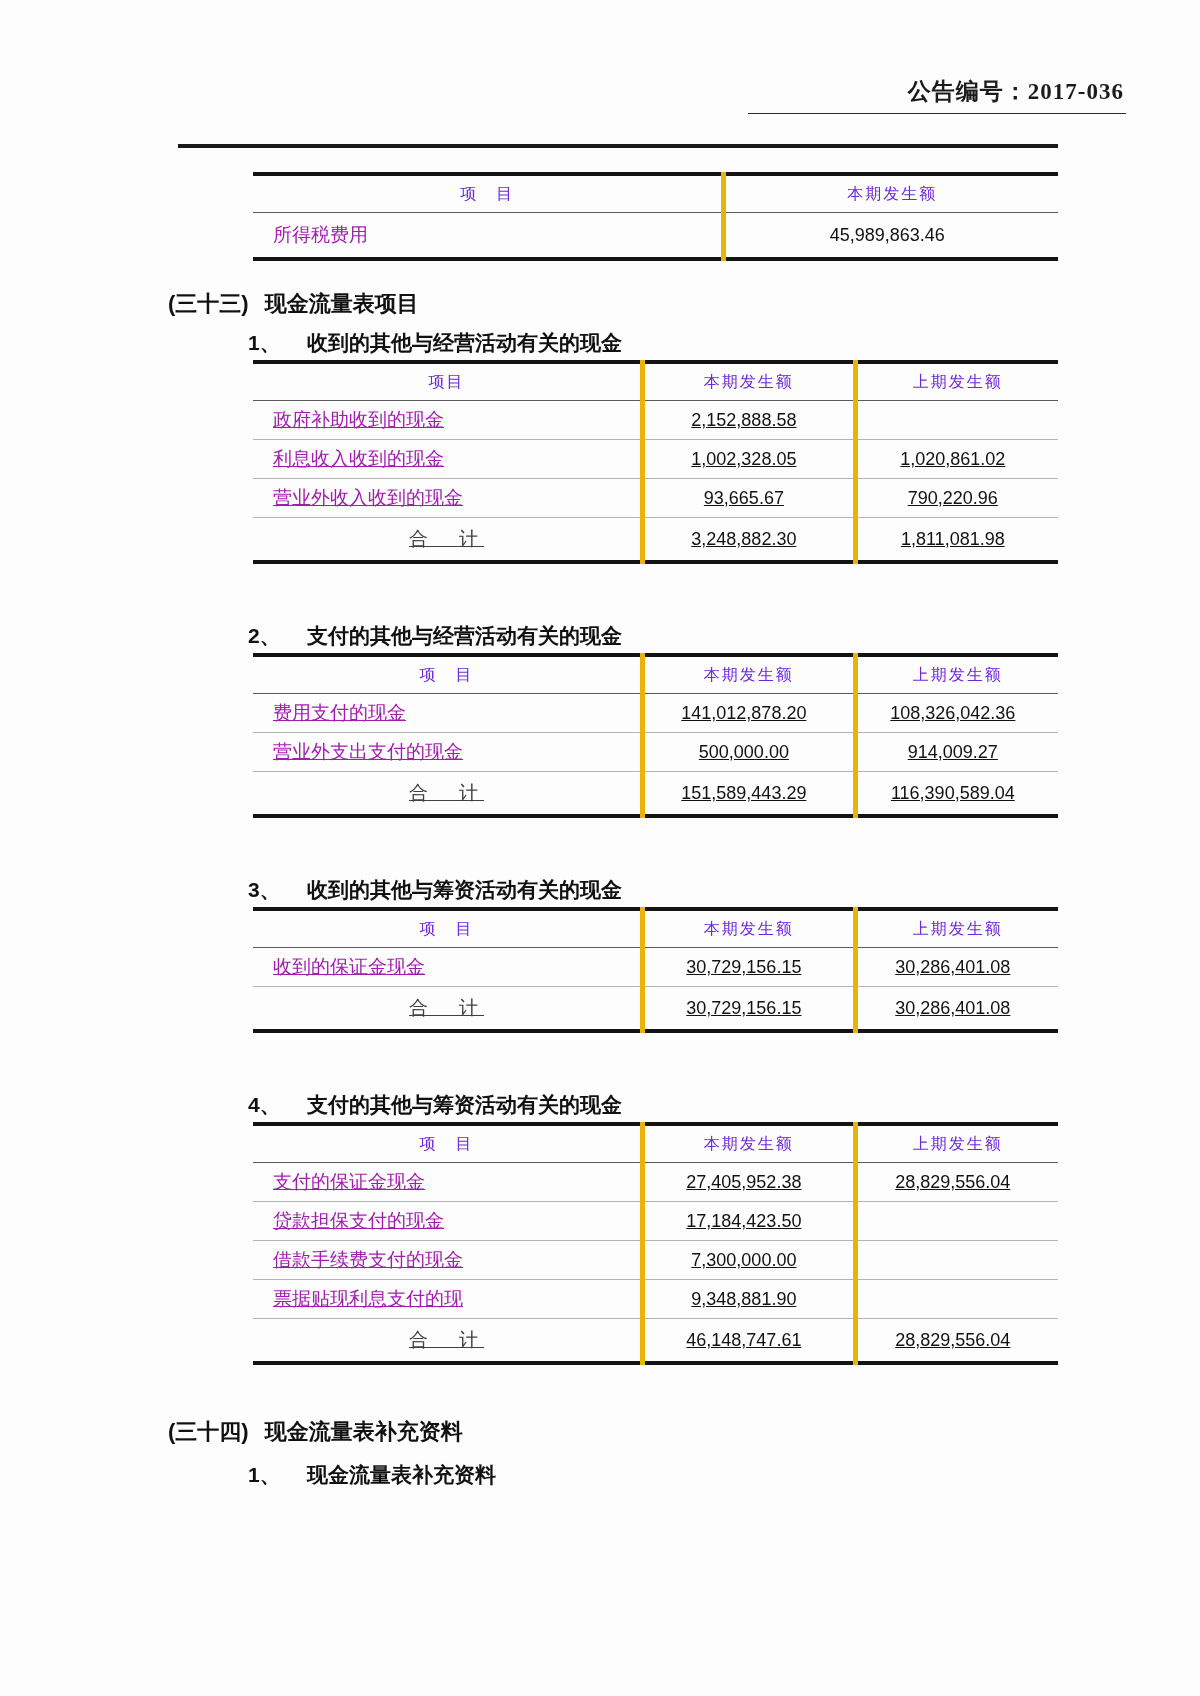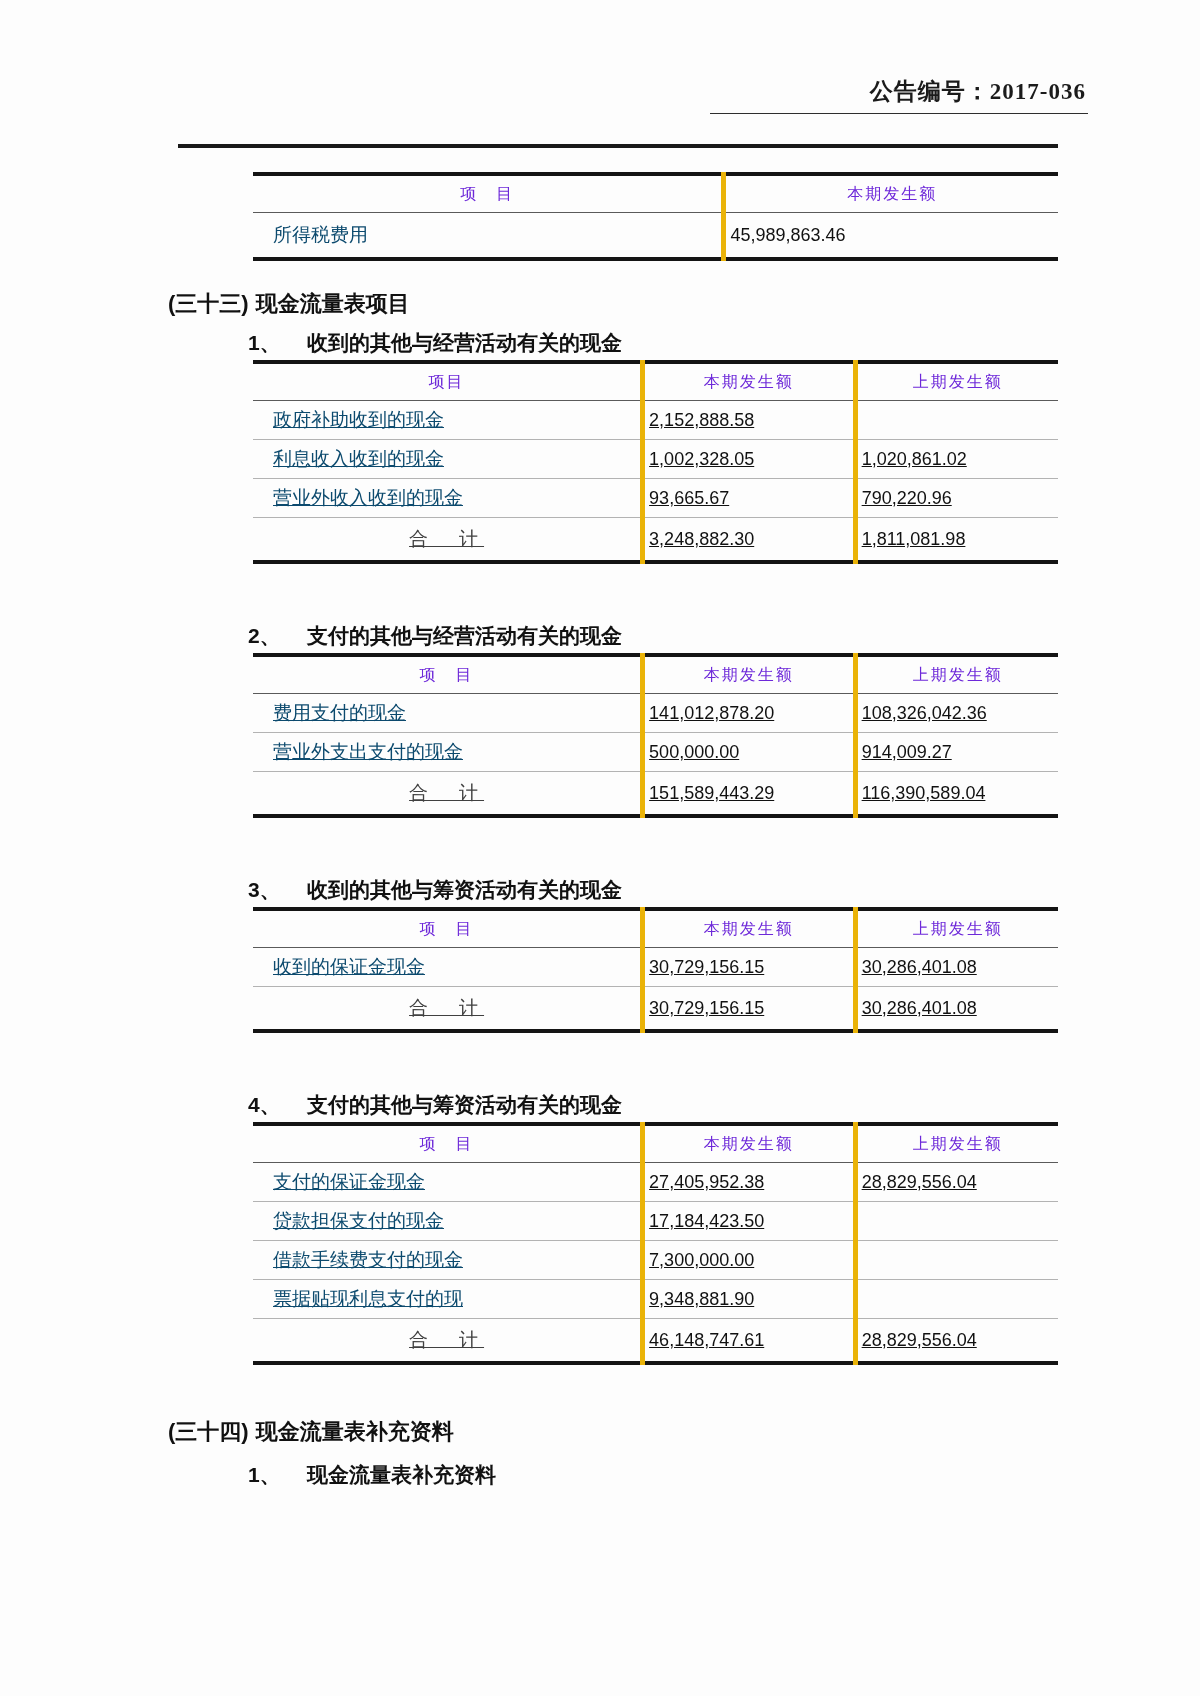--- a/index.html
+++ b/index.html
@@ -2,31 +2,31 @@
 <html><head>
 <meta charset="utf-8">
 <style>
   html,body { margin:0; padding:0; background:#ffffff; }
   .page {
     width:1200px; height:1696px; margin:0 auto; position:relative;
     background:#fdfdfd; color:#1b1b1b; overflow:hidden;
     font-family:"Liberation Serif","DejaVu Serif",serif;
   }
   
-  .doc-header { padding-top:76px; text-align:right; margin-right:112px; }
+  .doc-header { padding-top:76px; text-align:right; margin-right:74px; }
   .doc-number {
     display:inline-block; font-size:23px; letter-spacing:1px; line-height:32px;
     padding:0 2px 5px 160px; border-bottom:1.5px solid #2e2e2e; font-weight:600;
   }
   .header-rule {
     margin:30px 0 0 178px; width:880px; height:4px; background:#191919;
   }
   
   .section-heading {
-    margin:28px 0 0 168px; display:flex; align-items:baseline; gap:7px;
+    margin:28px 0 0 168px; display:flex; align-items:baseline; gap:16px;
     font-family:"Liberation Sans","DejaVu Sans",sans-serif;
     font-weight:bold; font-size:22px; line-height:30px; color:#111;
   }
   .sub-heading {
     margin:10px 0 0 248px; display:flex; align-items:baseline;
     font-family:"Liberation Sans","DejaVu Sans",sans-serif;
     font-weight:bold; font-size:21px; line-height:28px; color:#111;
   }
   .sub-heading .sub-num { width:59px; flex:none; }
   .gap-lg { margin-top:58px; }
@@ -43,23 +43,23 @@
     height:36px; border-bottom:1.5px solid #5a5a5a; letter-spacing:2px;
     padding:0 4px; overflow:hidden; white-space:nowrap;
   }
   table.fin td {
     font-size:19px; height:44px; padding:0 4px;
     border-bottom:1px solid #b3b3b3; overflow:hidden; white-space:nowrap;
   }
   table.fin.rows td { height:38px;text-decoration:underline; }
   table.fin tbody tr:last-child td { border-bottom:none; }
   table.fin th + th, table.fin td + td { border-left:5px solid #eab308; }
-  table.fin td.item { text-align:left; padding-left:20px; color:#0c4a6e; }
+  table.fin td.item { text-align:left; padding-left:20px; color:#a21caf; }
   table.fin td.num  {
-    text-align:left; padding-right:14px; font-size:18px; color:#111;
+    text-align:center; padding-right:14px; font-size:18px; color:#111;
     font-family:"Liberation Sans","DejaVu Sans",sans-serif;
   }
   table.fin tr.total td { height:42px; }
   table.fin td.lbl { text-align:center; letter-spacing:6px; color:#404040; }
 </style>
 </head>
 <body>
 
 <div class="page">
 

